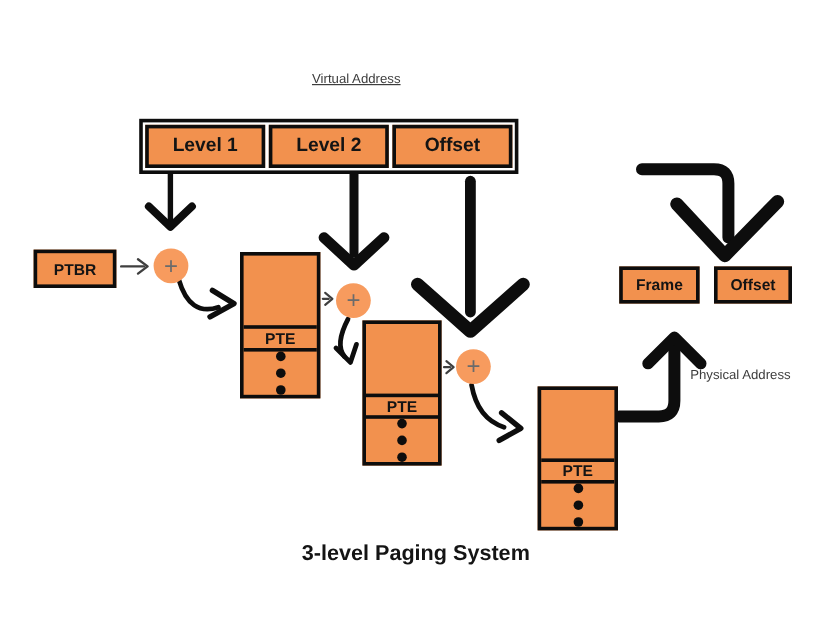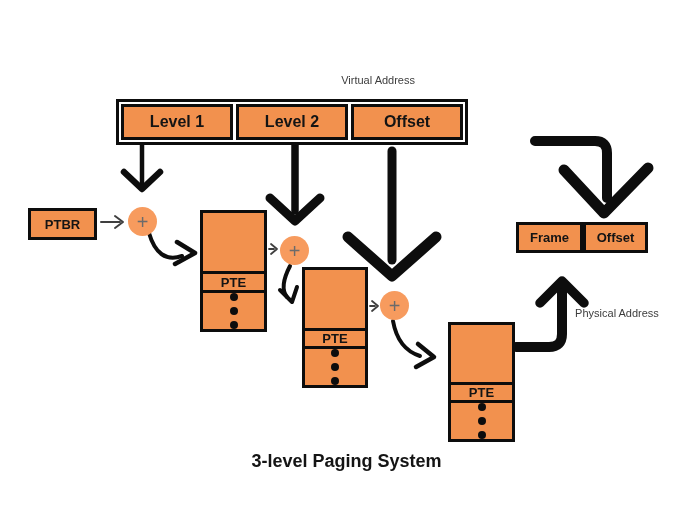--- a/index.html
+++ b/index.html
@@ -11,21 +11,21 @@
   .obox{
     background:#F2914E;border:3px solid #0D0D0D;box-sizing:border-box;
     display:flex;align-items:center;justify-content:center;
     font-weight:bold;color:#141414;
   }
   
   .va-row{
     position:absolute;left:116px;top:99px;
     border:3px solid #0D0D0D;padding:2px;display:flex;gap:3px;background:#ffffff;
   }
-  .va-box{width:112px;height:36px;font-size:16px;}
+  .va-box{width:100px;height:36px;font-size:16px;}
   
   .ptbr-box{position:absolute;left:28px;top:208px;width:69px;height:32px;font-size:13px;text-align:right;}
   
   .adder{
     position:absolute;width:29px;height:29px;border-radius:50%;
     background:#F79B5E;display:flex;align-items:center;justify-content:center;
     color:#6B6B6B;font-size:20px;font-weight:400;line-height:1;
   }
   .adder1{left:128px;top:207px;}
   .adder2{left:280px;top:236px;}
@@ -40,26 +40,26 @@
   .ptable3{left:448px;top:322px;width:67px;height:120px;}
   .pt-top{height:21px;}
   .pt-entry{
     height:29px;border-top:3px solid #0D0D0D;border-bottom:3px solid #0D0D0D;
     box-sizing:border-box;display:flex;align-items:center;justify-content:center;
     font-weight:bold;font-size:13px;color:#141414;margin-top:44px;
   }
   .pt-dots{flex:1;display:flex;flex-direction:column;align-items:center;justify-content:center;gap:6px;}
   .dot{width:8px;height:8px;border-radius:50%;background:#0D0D0D;}
   
-  .pa-row{position:absolute;left:516px;top:222px;display:flex;gap:0;}
+  .pa-row{position:absolute;left:516px;top:222px;display:flex;gap:12px;}
   .pa-frame{width:67px;height:31px;font-size:13px;}
   .pa-offset{width:65px;height:31px;font-size:13px;}
   
   .small-label{position:absolute;font-size:11px;color:#3D3D3D;white-space:nowrap;}
-  .va-label{left:260px;top:74px;width:155px;text-align:right;}
+  .va-label{left:260px;top:60px;width:155px;text-align:left;text-decoration:underline;}
   .pa-label{left:557px;top:263px;width:120px;text-align:center;margin-top:44px;}
   .title{
     position:absolute;left:0;top:451px;width:100%;text-align:center;
     font-size:18px;font-weight:bold;color:#141414;
   }
 </style>
 </head>
 <body>
 
 <div id="canvas">

